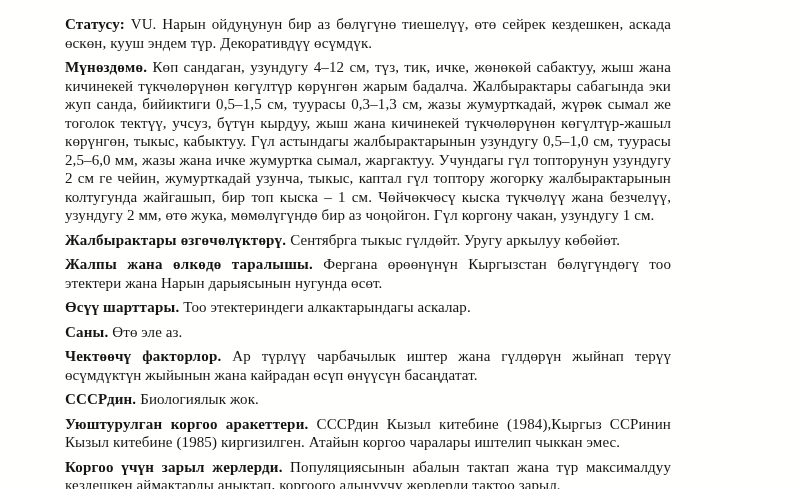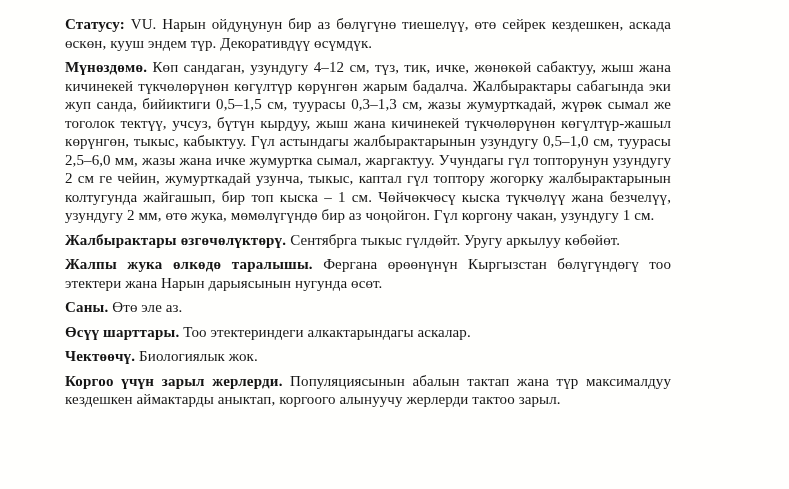--- a/index.html
+++ b/index.html
@@ -37,26 +37,28 @@
 
 <div class="page">
   <div class="doc">
 
     <p><span class="lead">Статусу:</span> <span>VU. Нарын ойдуңунун бир аз бөлүгүнө тиешелүү, өтө сейрек кездешкен, аскада өскөн, кууш эндем түр. Декоративдүү өсүмдүк.</span></p>
 
     <p><span class="lead">Мүнөздөмө.</span> <span>Көп сандаган, узундугу 4–12 см, түз, тик, ичке, жөнөкөй сабактуу, жыш жана кичинекей түкчөлөрүнөн көгүлтүр көрүнгөн жарым бадалча. Жалбырактары сабагында эки жуп санда, бийиктиги 0,5–1,5 см, туурасы 0,3–1,3 см, жазы жумурткадай, жүрөк сымал же тоголок тектүү, учсуз, бүтүн кырдуу, жыш жана кичинекей түкчөлөрүнөн көгүлтүр-жашыл көрүнгөн, тыкыс, кабыктуу. Гүл астындагы жалбырактарынын узундугу 0,5–1,0 см, туурасы 2,5–6,0 мм, жазы жана ичке жумуртка сымал, жаргактуу. Учундагы гүл топторунун узундугу 2 см ге чейин, жумурткадай узунча, тыкыс, каптал гүл топтору жогорку жалбырактарынын колтугунда жайгашып, бир топ кыска – 1 см. Чөйчөкчөсү кыска түкчөлүү жана безчелүү, узундугу 2 мм, өтө жука, мөмөлүгүндө бир аз чоңойгон. Гүл коргону чакан, узундугу 1 см.</span></p>
 
     <p><span class="lead">Жалбырактары өзгөчөлүктөрү.</span> <span>Сентябрга тыкыс гүлдөйт. Уругу аркылуу көбөйөт.</span></p>
 
-    <p><span class="lead">Жалпы жука өлкөдө таралышы.</span> <span>Фергана өрөөнүнүн Кыргызстан бөлүгүндөгү тоо этектери жана Нарын дарыясынын нугунда өсөт.</span></p>
+    <p><span class="lead">Жалпы жана өлкөдө таралышы.</span> <span>Фергана өрөөнүнүн Кыргызстан бөлүгүндөгү тоо этектери жана Нарын дарыясынын нугунда өсөт.</span></p>
+
+    <p><span class="lead">Өсүү шарттары.</span> <span>Тоо этектериндеги алкактарындагы аскалар.</span></p>
 
     <p><span class="lead">Саны.</span> <span>Өтө эле аз.</span></p>
 
-    <p><span class="lead">Өсүү шарттары.</span> <span>Тоо этектериндеги алкактарындагы аскалар.</span></p>
+    <p><span class="lead">Чектөөчү факторлор.</span> <span>Ар түрлүү чарбачылык иштер жана гүлдөрүн жыйнап терүү өсүмдүктүн жыйынын жана кайрадан өсүп өнүүсүн басаңдатат.</span></p>
 
+    <p><span class="lead">СССРдин.</span> <span>Биологиялык жок.</span></p>
 
-    <p><span class="lead">Чектөөчү.</span> <span>Биологиялык жок.</span></p>
-
+    <p><span class="lead">Уюштурулган коргоо аракеттери.</span> <span>СССРдин Кызыл китебине (1984),Кыргыз ССРинин Кызыл китебине (1985) киргизилген. Атайын коргоо чаралары иштелип чыккан эмес.</span></p>
 
     <p><span class="lead">Коргоо үчүн зарыл жерлерди.</span> <span>Популяциясынын абалын тактап жана түр максималдуу кездешкен аймактарды аныктап, коргоого алынуучу жерлерди тактоо зарыл.</span></p>
 
   </div>
 </div>
 
 </body></html>

